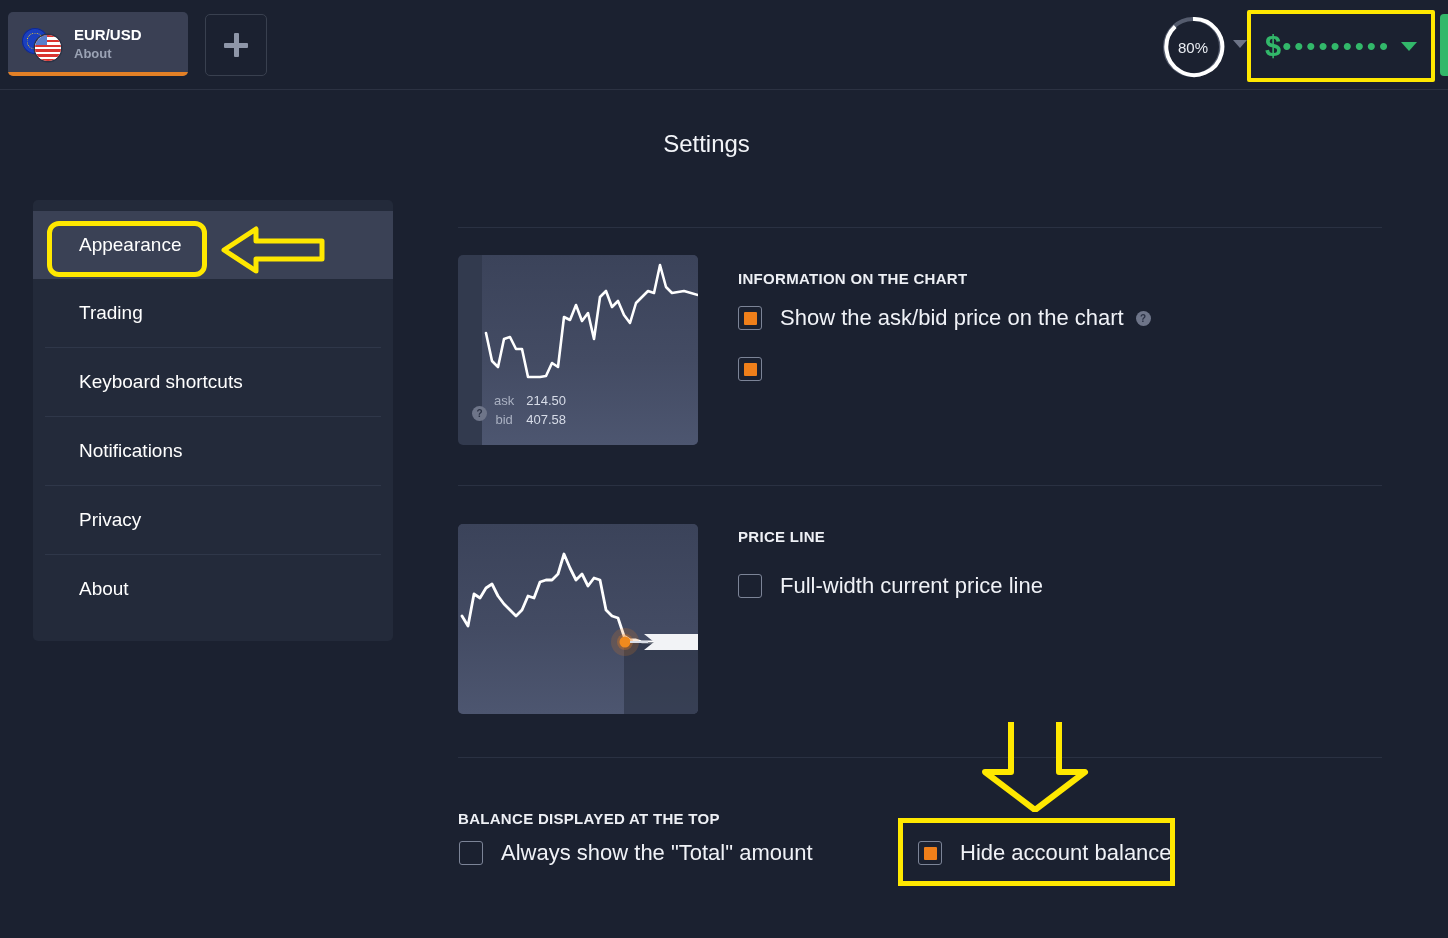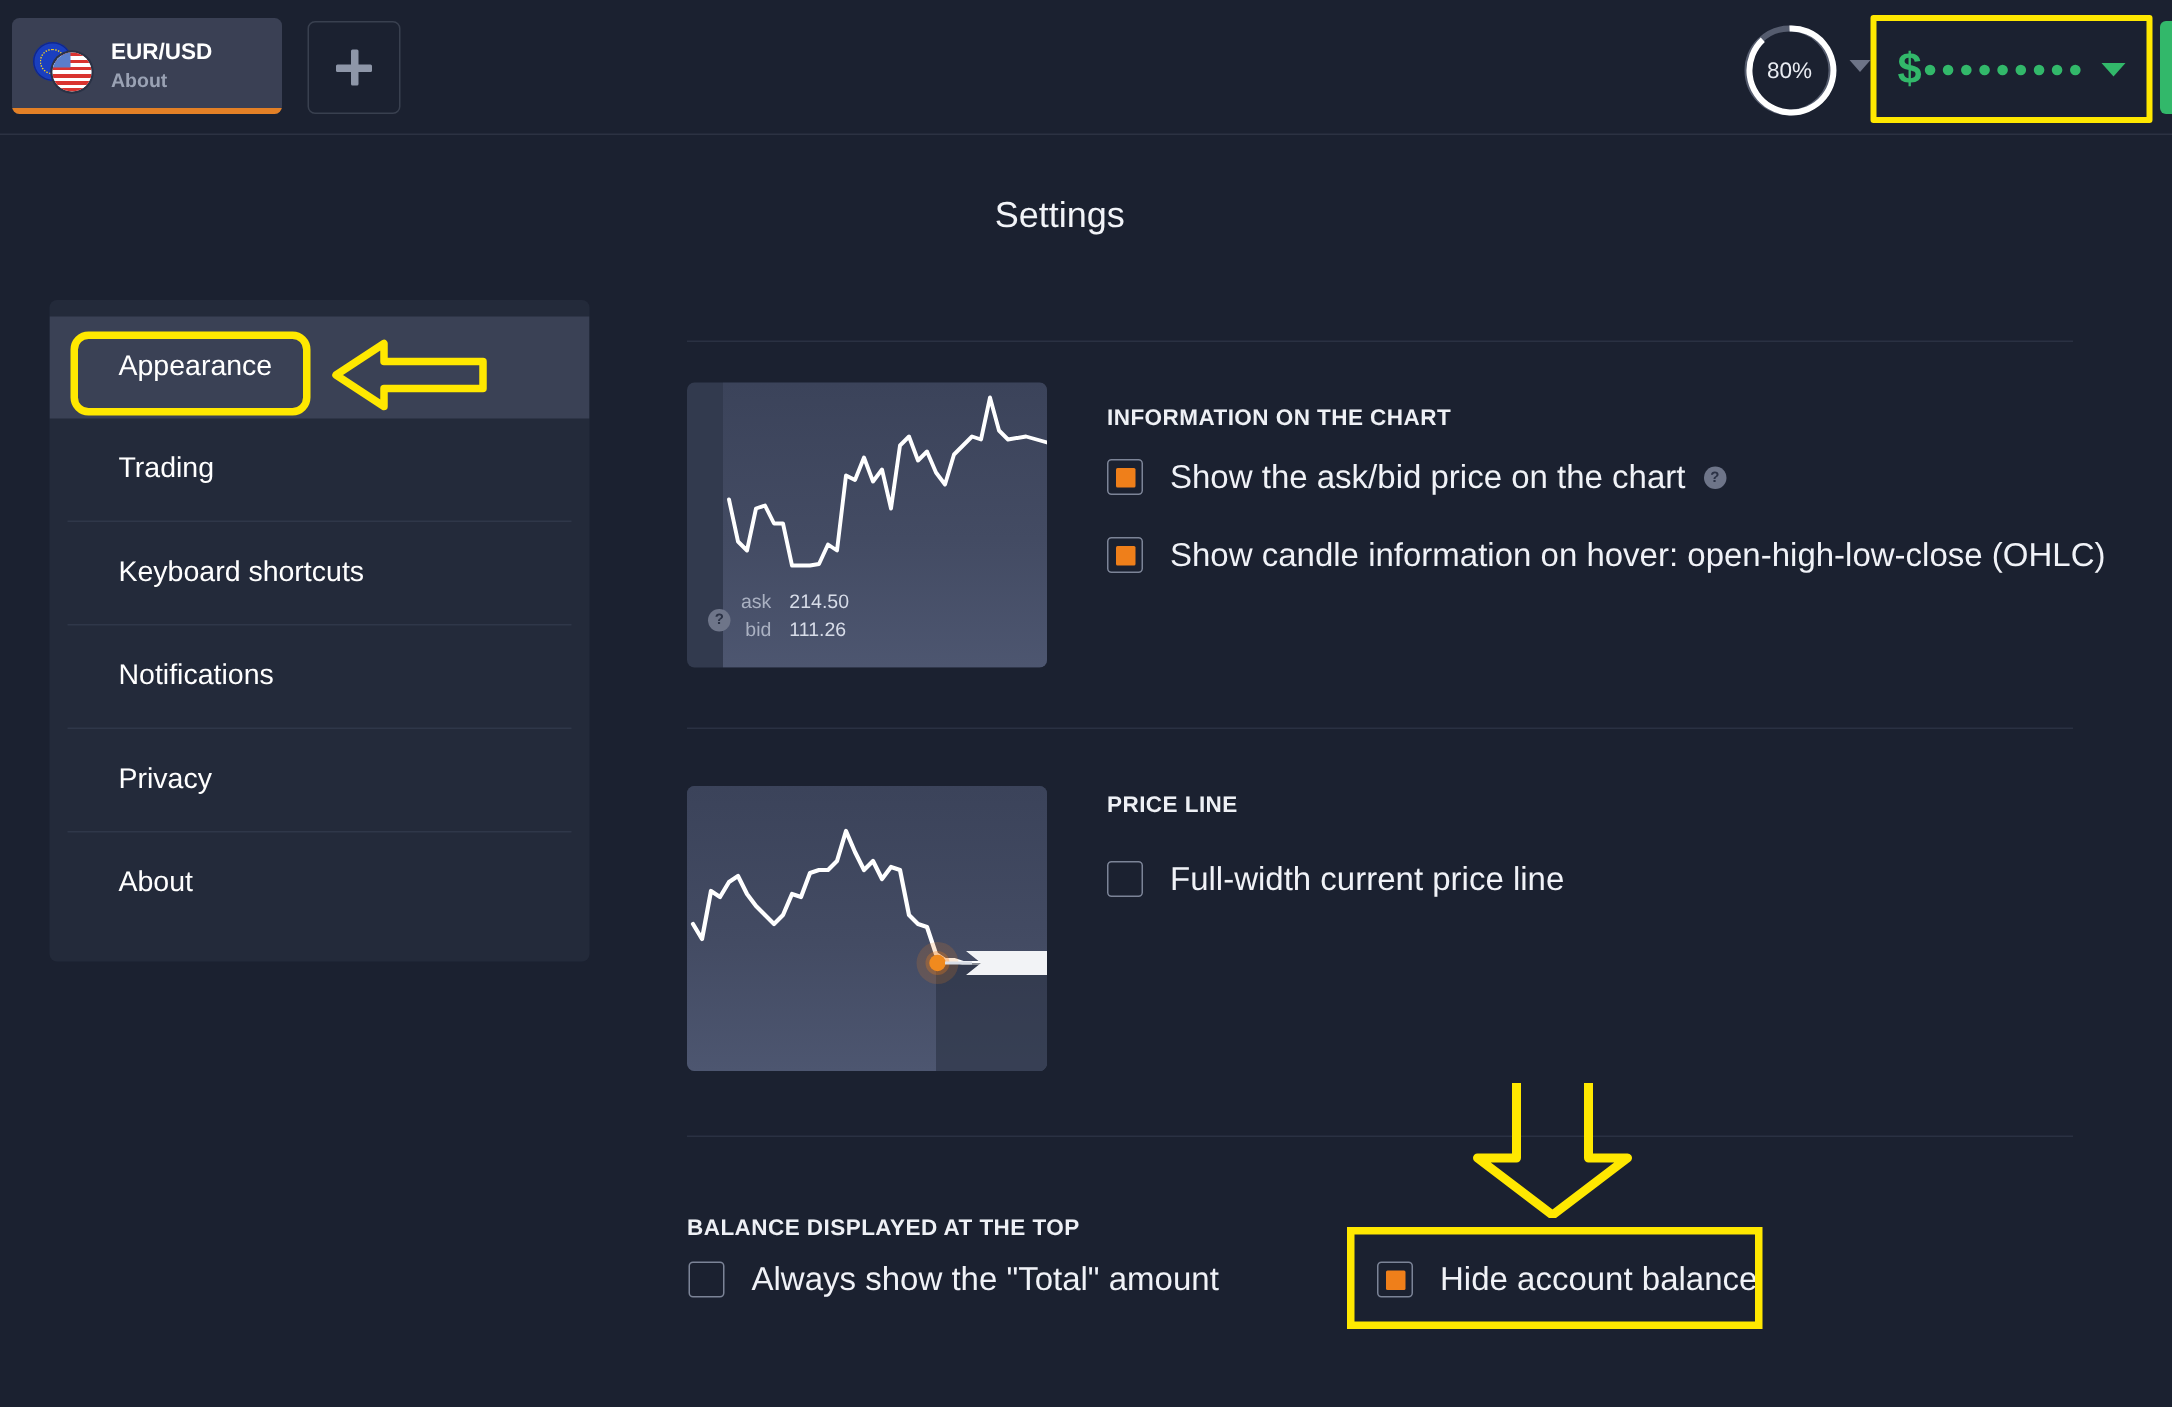--- a/index.html
+++ b/index.html
@@ -134,21 +134,21 @@
     position: absolute; left: 24px; top: 0; right: 0; bottom: 0;
     background: linear-gradient(to bottom, #3b435a 0%, #434b63 55%, #4d5670 100%);
   }
   .thumb svg { position: absolute; left: 0; top: 0; }
 
   .askbid {
     position: absolute; left: 36px; bottom: 16px;
     font-size: 13px; line-height: 19px; color: #b7bdcc;
     display: flex; gap: 12px;
   }
-  .askbid .keys { color: #aab1c2; text-align: right; }
+  .askbid .keys { color: #aab1c2; text-align: center; }
   .askbid .vals { color: #d7dce8; }
   .askbid-q {
     position: absolute; left: 14px; bottom: 24px;
     width: 15px; height: 15px; border-radius: 50%;
     background: #6e7589; color: #2b3245; font-size: 10px; font-weight: bold;
     display: flex; align-items: center; justify-content: center;
   }
 
   .sec-title {
     position: absolute; color: #eef0f5; font-size: 15px; font-weight: bold;
@@ -266,36 +266,35 @@
     <path d="M28,78 L34,106 L40,112 L46,84 L52,82 L58,94 L64,94 L70,122 L76,122 L82,122 L88,121 L94,108 L100,112 L106,62 L112,65 L118,50 L124,66 L130,58 L136,84 L142,42 L148,36 L154,52 L160,46 L166,60 L172,68 L178,48 L184,42 L190,36 L196,38 L202,10 L208,32 L214,38 L226,36 L240,40" fill="none" stroke="#ffffff" stroke-width="2.6" stroke-linejoin="round" stroke-linecap="round"></path>
   </svg>
   <div class="askbid-q">?</div>
   <div class="askbid">
     <div class="keys">
       <div>ask</div>
       <div>bid</div>
     </div>
     <div class="vals">
       <div>214.50</div>
-      <div>111.26</div>
+      <div>407.58</div>
     </div>
   </div>
 </div>
 
 <div class="sec-title" style="left:738px; top:270px">INFORMATION ON THE CHART</div>
 
 <div class="opt" style="left:738px; top:305px">
   <span class="cb checked"></span>
   <span class="opt-label">Show the ask/bid price on the chart</span>
   <span class="q-icon">?</span>
 </div>
 
 <div class="opt" style="left:738px; top:357px">
   <span class="cb checked"></span>
-  <span class="opt-label">Show candle information on hover: open-high-low-close (OHLC)</span>
 </div>
 
 <div class="divider" style="top:485px"></div>
 
 <div class="thumb" style="left:458px; top:524px">
   <div class="thumb-inner" style="left:0"></div>
   <svg width="240" height="190" viewBox="0 0 240 190">
     <path d="M4,92 L10,102 L16,70 L22,74 L28,64 L34,60 L40,72 L46,80 L52,86 L58,92 L64,86 L70,72 L76,74 L82,58 L88,56 L94,56 L100,50 L106,30 L112,44 L118,56 L124,50 L130,62 L136,54 L142,56 L148,86 L154,92 L160,94 L166,112 L172,116 L178,116 L184,118 L190,118 L196,118" fill="none" stroke="#ffffff" stroke-width="2.8" stroke-linejoin="round" stroke-linecap="round"></path>
     <rect x="166" y="118" width="74" height="72" fill="#272e3e" opacity="0.55"></rect>
     <circle cx="167" cy="118" r="14" fill="#ef7f1a" opacity="0.18"></circle>

